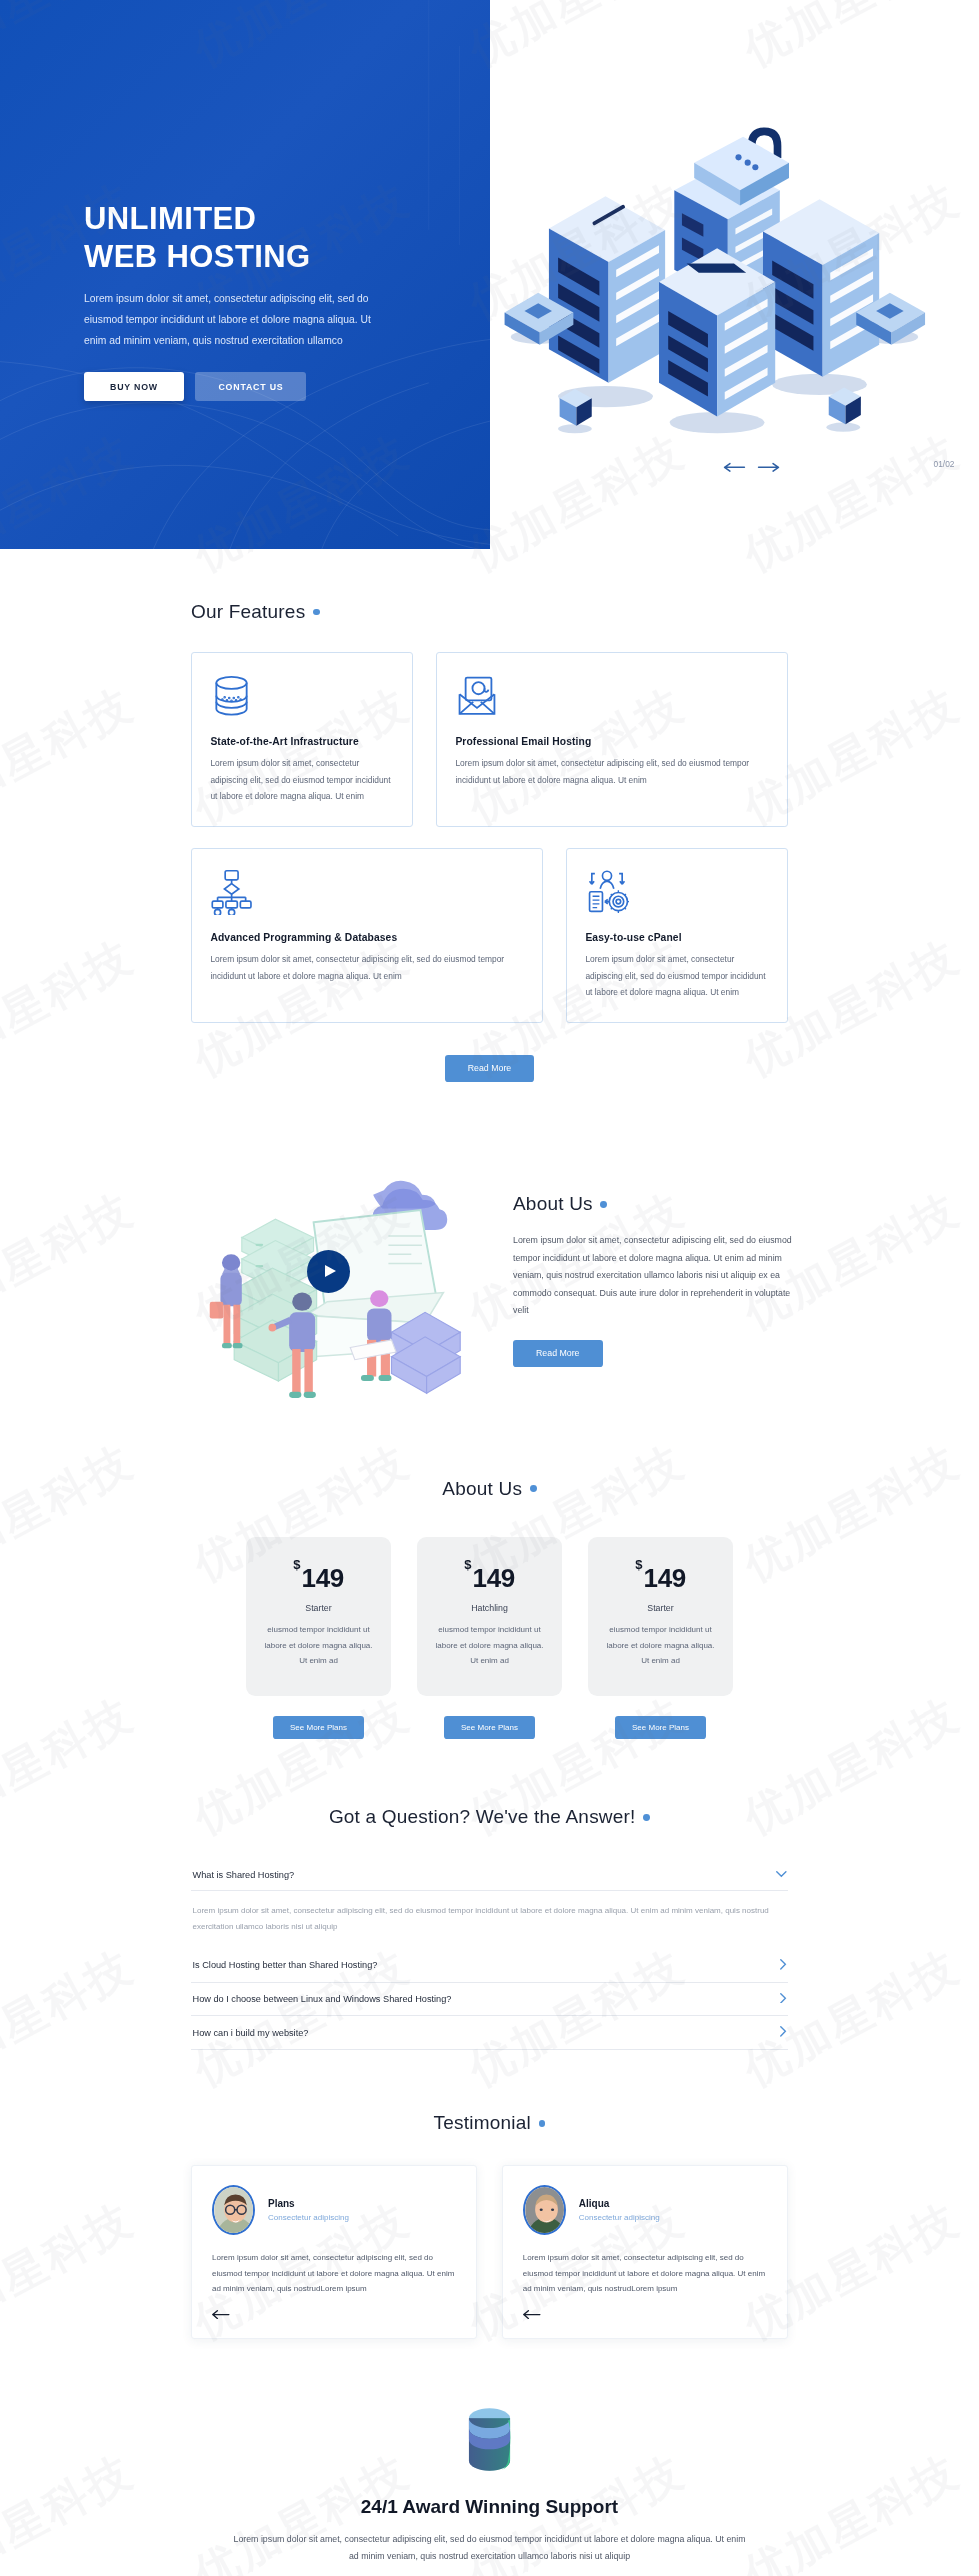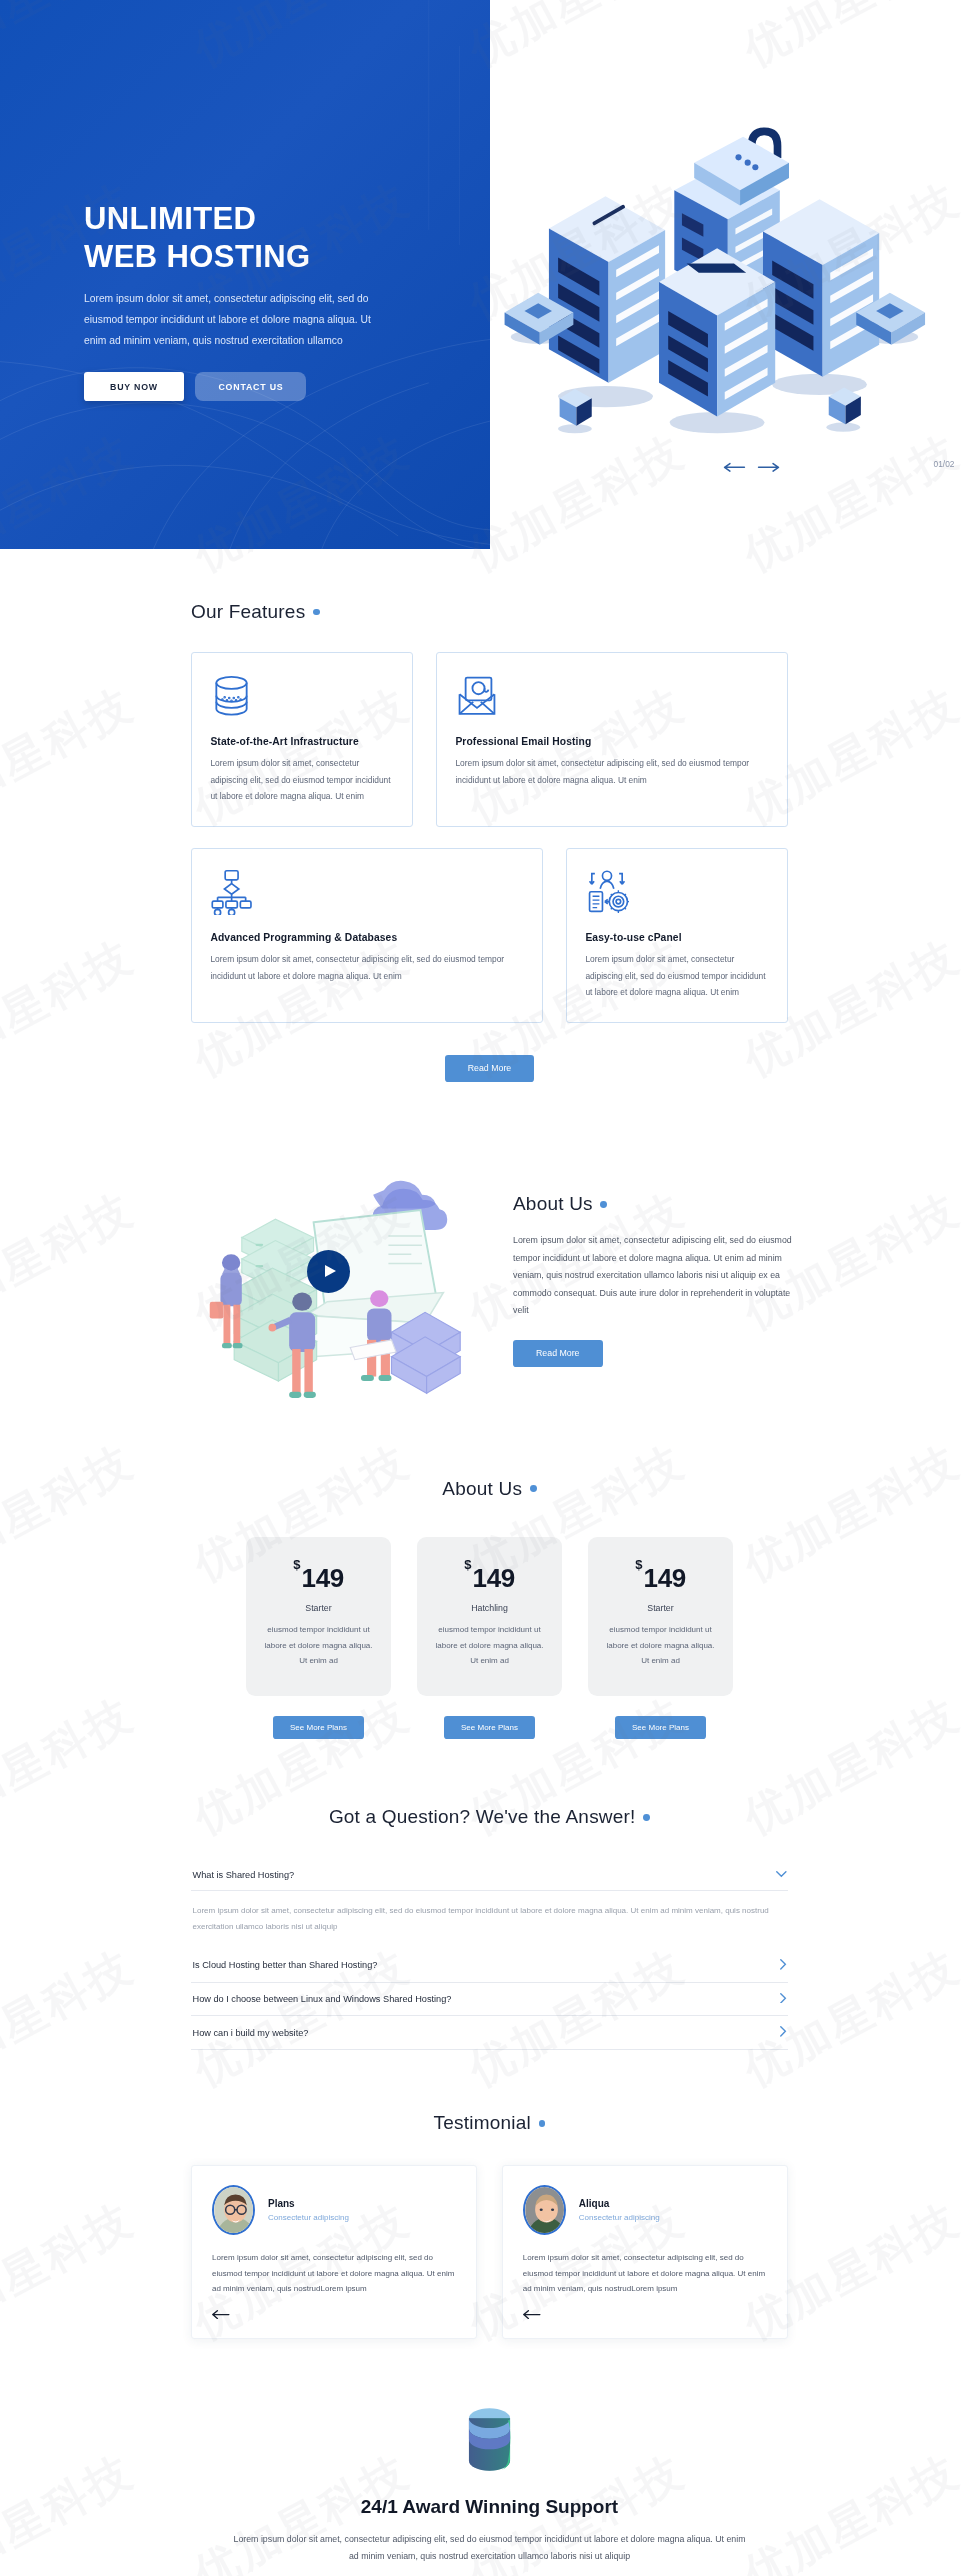--- a/index.html
+++ b/index.html
@@ -44,21 +44,21 @@
   .hero-copy { position: absolute; left: 84px; top: 200px; width: 329px; z-index: 12; }
   .hero-h1 { color: #fff; font-size: 31px; line-height: 1.22; font-weight: 800;
              letter-spacing: 0.4px; }
   .hero-p { color: #dce7fb; font-size: 10.3px; line-height: 2.05; margin-top: 12.2px; width: 306px; }
   .hero-btns { margin-top: 21.4px; display: flex; gap: 11.5px; }
   .btn { border: none; cursor: pointer; font-family: inherit; }
   .btn-buy { background: #ffffff; color: #18233a; font-size: 8.8px; font-weight: 700;
              letter-spacing: 0.8px; padding: 9.2px 26px; border-radius: 3.1px;
              box-shadow: 0 2.3px 7.7px rgba(0,0,0,.18); }
   .btn-contact { background: rgba(255,255,255,.28); color: #ffffff; font-size: 8.8px;
-                 font-weight: 700; letter-spacing: 0.8px; padding: 9.2px 23px; border-radius: 8px; }
+                 font-weight: 700; letter-spacing: 0.8px; padding: 9.2px 23px; border-radius: 3px; }
 
   .hero-art { position: absolute; right: 31px; top: 92px; width: 474px; height: 360px; z-index: 8; }
   .slider-ctl { position: absolute; left: 723px; top: 462px; display: flex; gap: 10.7px; z-index: 14; }
   .slider-ctl svg { cursor: pointer; }
   .slider-count { position: absolute; right: 24.5px; top: 459px; font-size: 8.4px; color: #8c96ab; z-index: 14; margin-left: 24px; }
 
   
   .wrap { width: 597px; margin: 0 auto; }
   .sec-title { font-size: 19px; font-weight: 400; color: #1b2233; letter-spacing: 0.2px;
                display: inline-flex; align-items: center; gap: 7.7px; }

